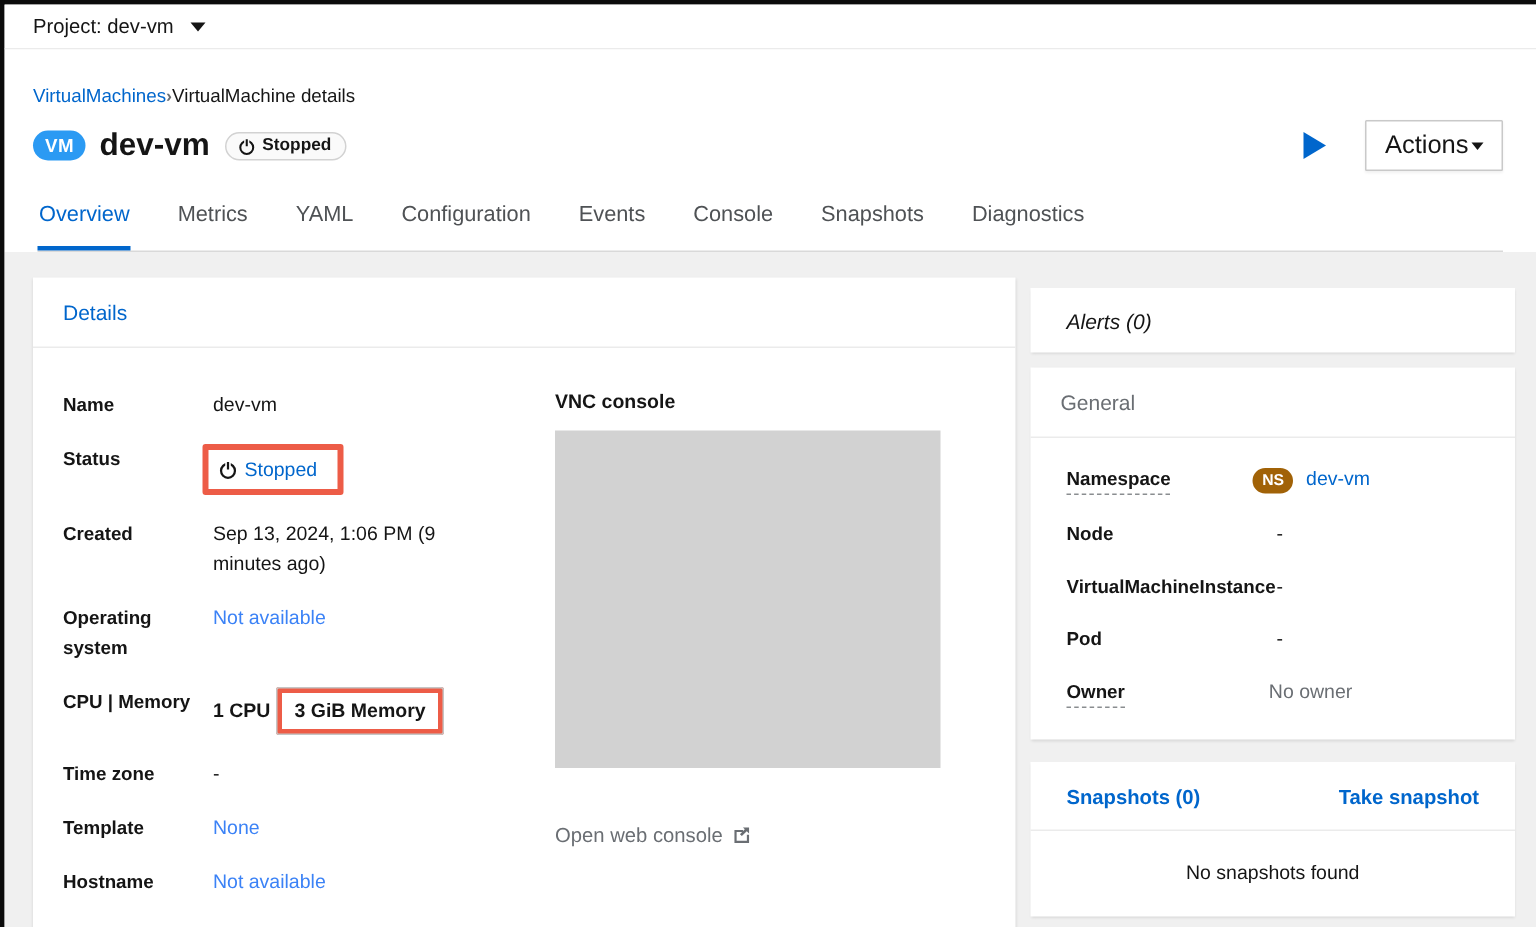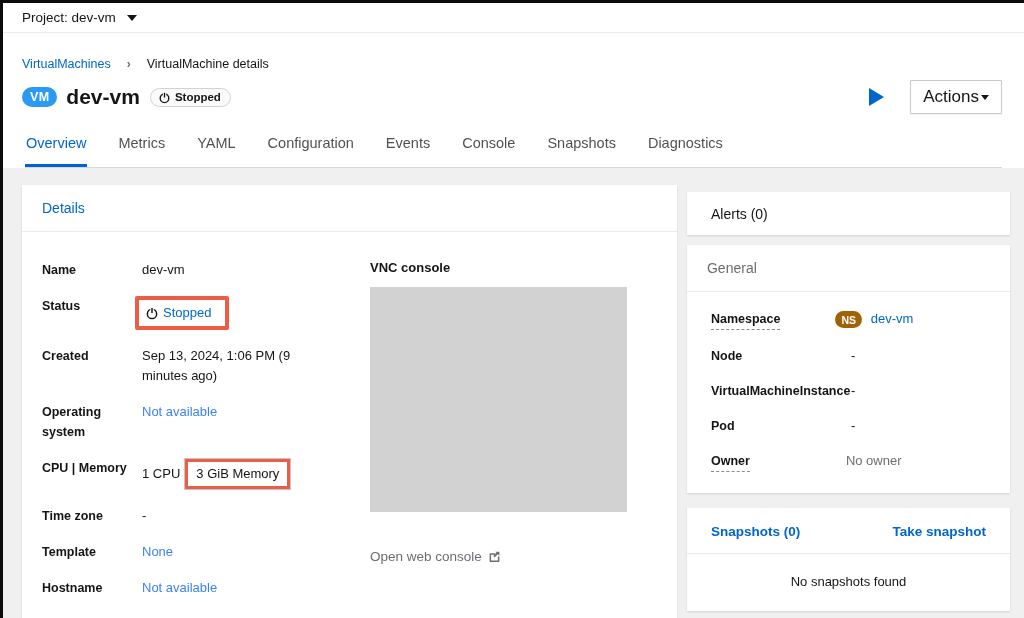--- a/index.html
+++ b/index.html
@@ -15,21 +15,21 @@
   
   .topbar {
     height:30px; background:#fff; border-bottom:1px solid #ebebeb;
     display:flex; align-items:center; padding-left:19px; font-size:13.5px; color:#151515;
   }
   .caret { width:0; height:0; border-left:5px solid transparent; border-right:5px solid transparent;
     border-top:6px solid #151515; display:inline-block; margin-left:11px; }
 
   
   .page-header { background:#fff; padding:24px 22px 0 19px; }
-  .breadcrumb { font-size:12.5px; display:flex; align-items:center; gap:16px; }
+  .breadcrumb { font-size:12.5px; display:flex; align-items:center; gap:0; }
   .breadcrumb .crumb-link { color:#0066cc; cursor:pointer; }
   .breadcrumb .crumb-sep { color:#6a6e73; font-size:12px; font-weight:bold; }
   .breadcrumb .crumb-current { color:#151515; }
 
   .title-row { margin-top:9px; display:flex; align-items:center; }
   .vm-badge {
     background:#2b9af3; color:#fff; font-weight:bold; font-size:12.5px;
     border-radius:11px; padding:3px 8px; letter-spacing:.3px;
   }
   .page-title { font-size:21px; font-weight:bold; margin-left:9px; color:#151515; }
@@ -85,21 +85,21 @@
   
   .vnc-col { margin-left:20px; }
   .vnc-title { font-size:13px; font-weight:bold; color:#151515; }
   .vnc-screen { width:257px; height:225px; background:#d2d2d2; margin-top:12px; }
   .vnc-link { margin-top:37px; display:inline-flex; align-items:center; gap:6px;
     color:#6a6e73; font-size:13.5px; cursor:pointer; }
 
   .bottom-strip { margin-top:13px; height:15px; }
 
   
-  .alerts-card { height:43px; display:flex; align-items:center; padding:0 24px; font-size:14px; color:#151515; margin-top:7px; }
+  .alerts-card { height:43px; display:flex; align-items:center; padding:0 24px; font-size:14px; color:#151515; margin-top:7px;font-style:italic; }
   .general-card { margin-top:10px; }
   .general-body { padding:18px 24px 4px 24px; }
   .grow { display:flex; margin-bottom:17px; }
   .gdt { width:140px; font-size:12.5px; font-weight:bold; flex-shrink:0; line-height:18px; }
   .gdd { font-size:13px; line-height:18px; color:#151515; }
   .gdd.muted { color:#6a6e73; }
   .ns-badge { background:#a16207; color:#fff; font-weight:bold; font-size:10.5px; border-radius:9px; padding:2.5px 6px; margin-right:5px; }
   .ns-link { color:#0066cc; cursor:pointer; }
 
   .snapshots-card { margin-top:15px; }
@@ -191,21 +191,21 @@
               <span class="dd">Sep 13, 2024, 1:06 PM (9 minutes ago)</span>
             </div>
 
             <div class="drow">
               <span class="dt">Operating system</span>
               <span class="dd muted">Not available</span>
             </div>
 
             <div class="drow">
               <span class="dt">CPU | Memory</span>
-              <span class="dd" style="max-width:200px;white-space:nowrap;">
+              <span class="dd" style="max-width:200px;white-space:nowrap;font-weight:bold;">
                 <span>1 CPU</span><span class="annot mem-annot"><span>3 GiB Memory</span></span>
               </span>
             </div>
 
             <div class="drow">
               <span class="dt">Time zone</span>
               <span class="dd">-</span>
             </div>
 
             <div class="drow">

